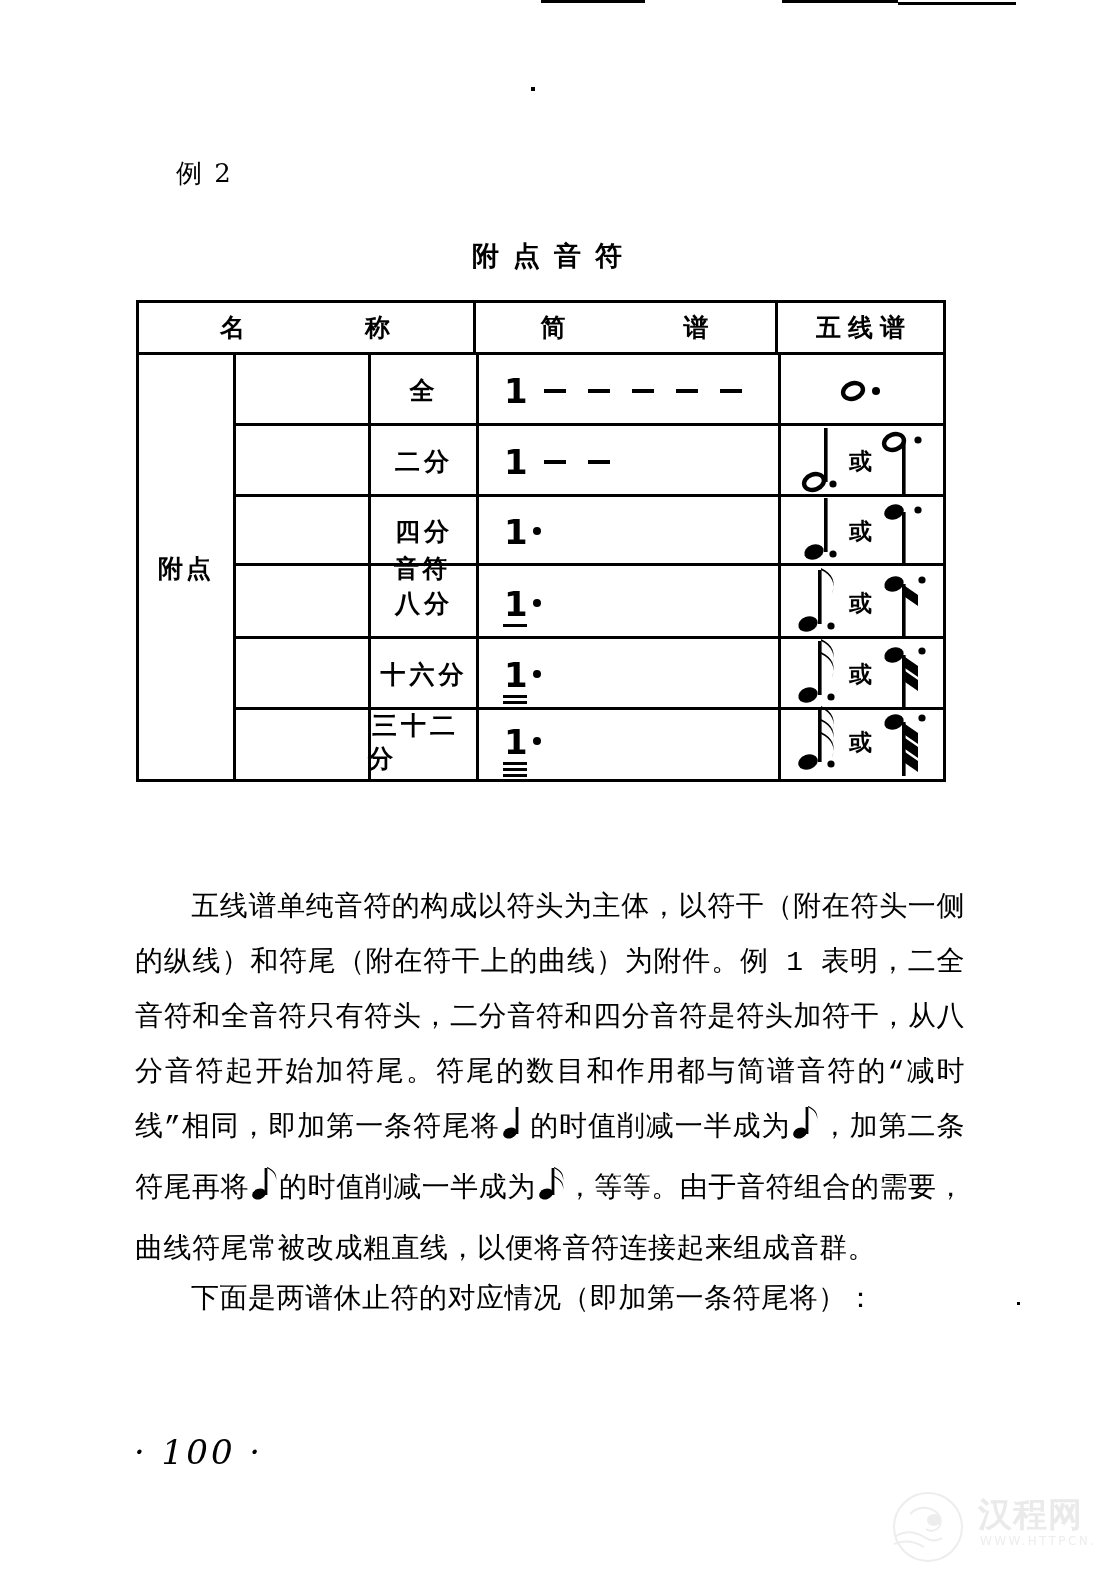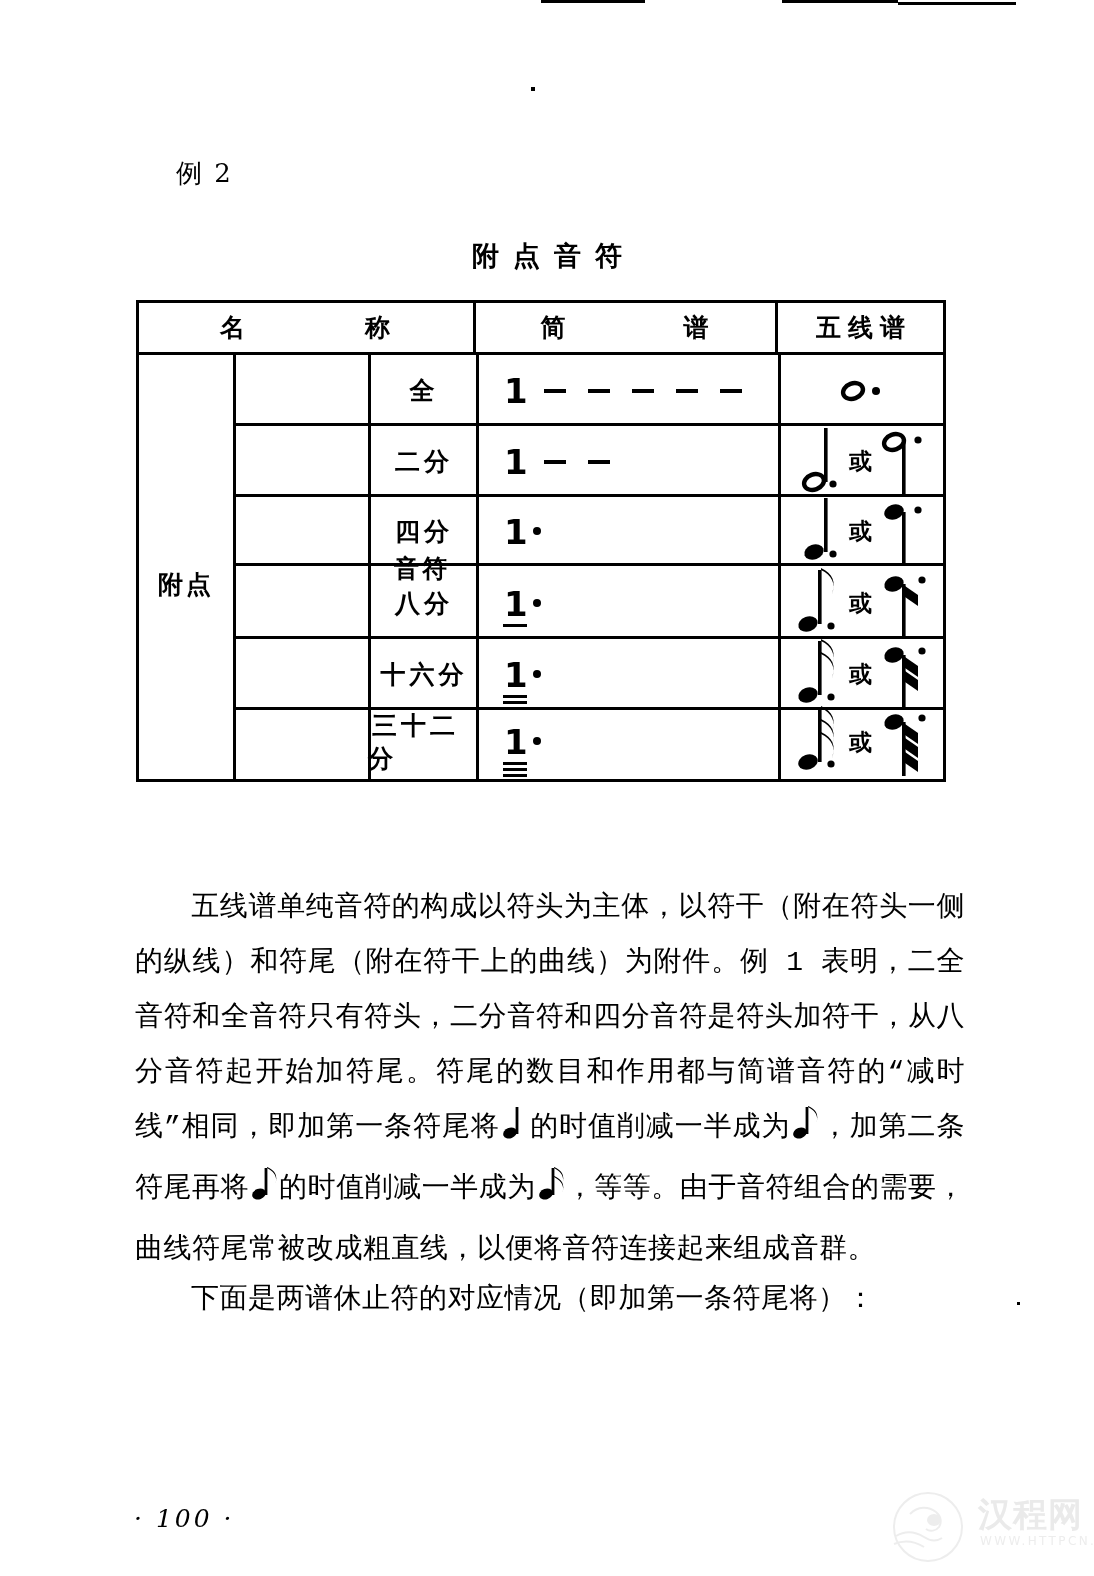--- a/index.html
+++ b/index.html
@@ -126,21 +126,21 @@
   
   .group-cell {
     position: absolute;
     display: flex;
     align-items: center;
     justify-content: center;
     font-size: 25px;
     font-weight: bold;
     letter-spacing: 3px;
   }
-  .grp-fudian { left: 0px;   top: 16px; width: 94px;  height: 427px; }
+  .grp-fudian { left: 0px;   top: 0; width: 94px;  height: 427px; }
   .grp-yinfu  { left: 340px; top: 0; width: 299px; height: 427px; }
   .grp-yinfu { left: 229px; width: 108px; }
 
   
   .trow {
     position: absolute;
     left: 94px;
     width: 713px;
     box-sizing: border-box;
   }
@@ -275,22 +275,22 @@
   .inline-note {
     display: inline-block;
     vertical-align: -6px;
     margin: 0 2px;
   }
 
   
   .pagenum {
     position: absolute;
     left: 134px;
-    top: 1504px;
-    font-size: 25px;
+    top: 1432px;
+    font-size: 34px;
     font-style: italic;
     font-family: "DejaVu Serif", "Liberation Serif", serif;
     letter-spacing: 3px;
   }
 
   
   .watermark {
     position: absolute;
     left: 880px;
     top: 1488px;

